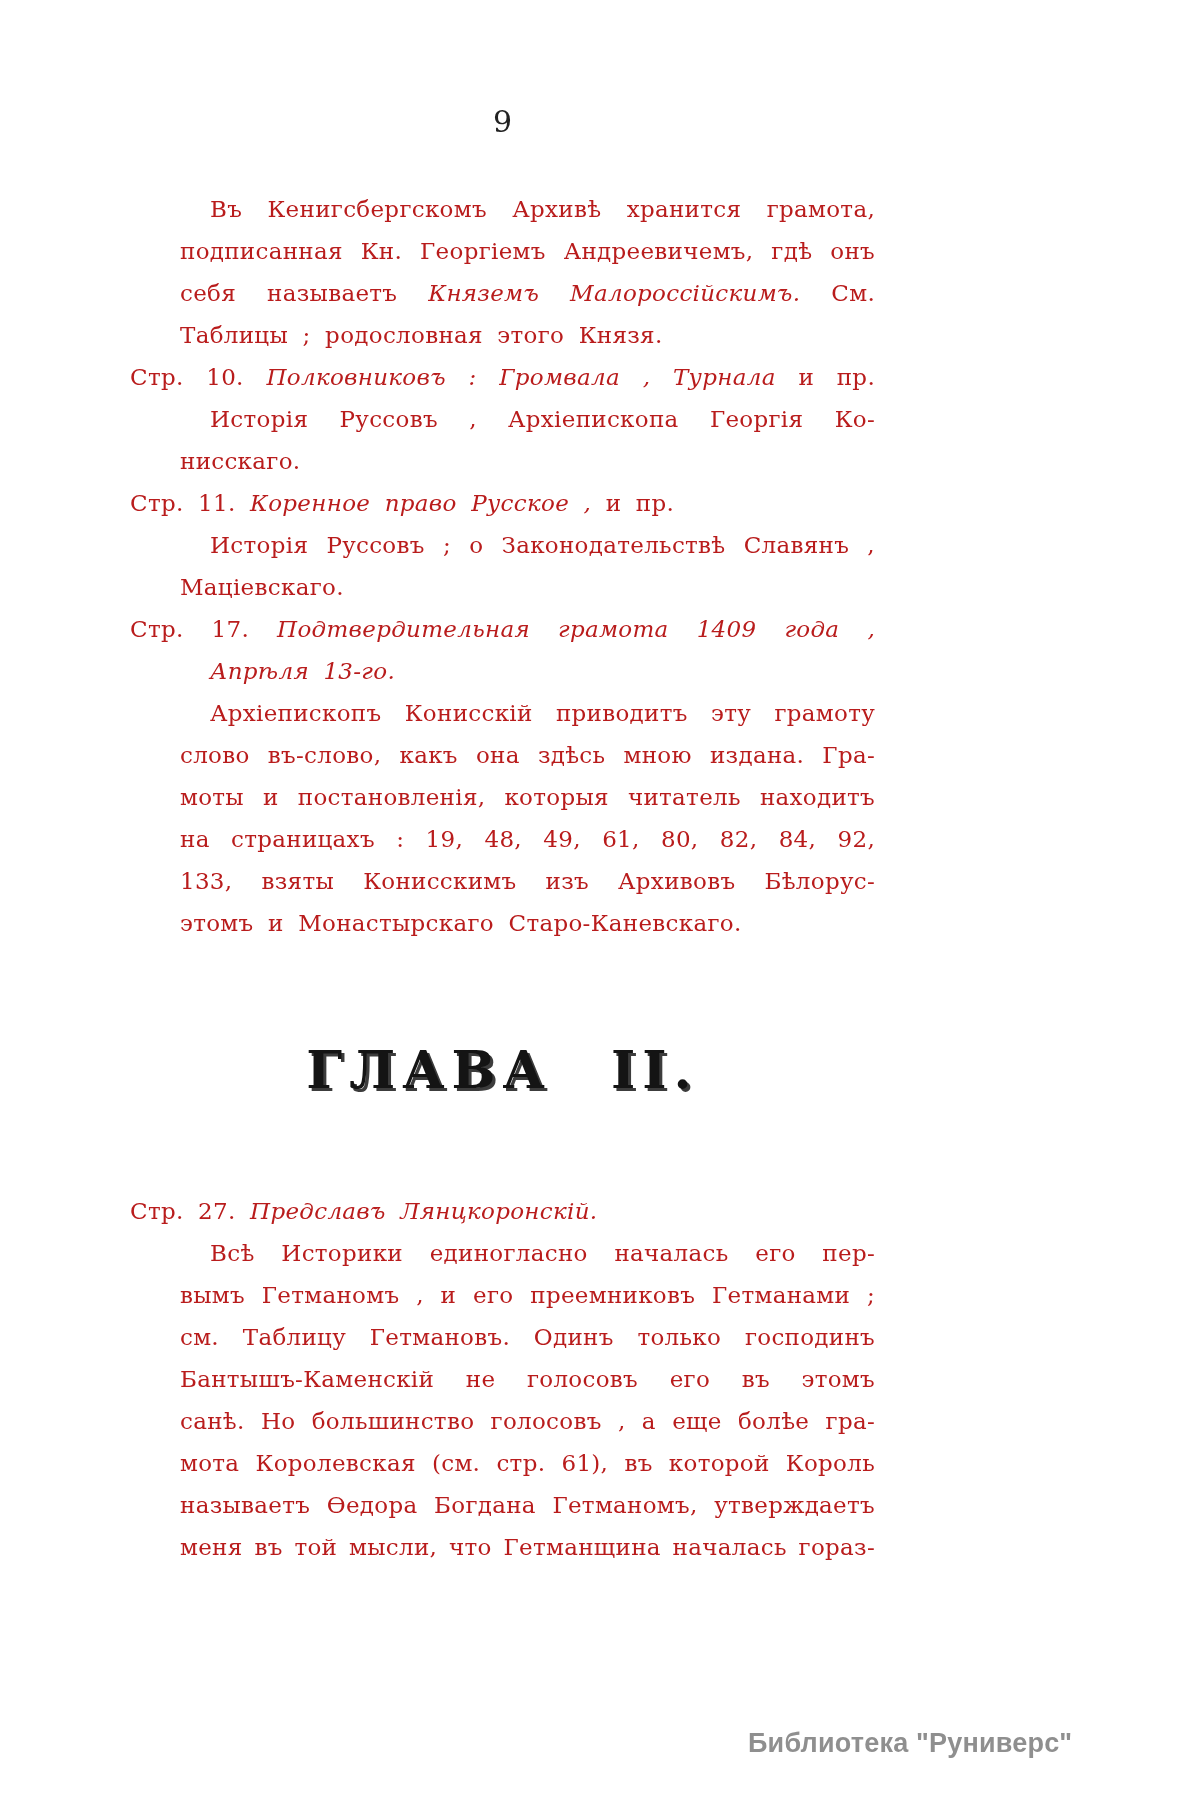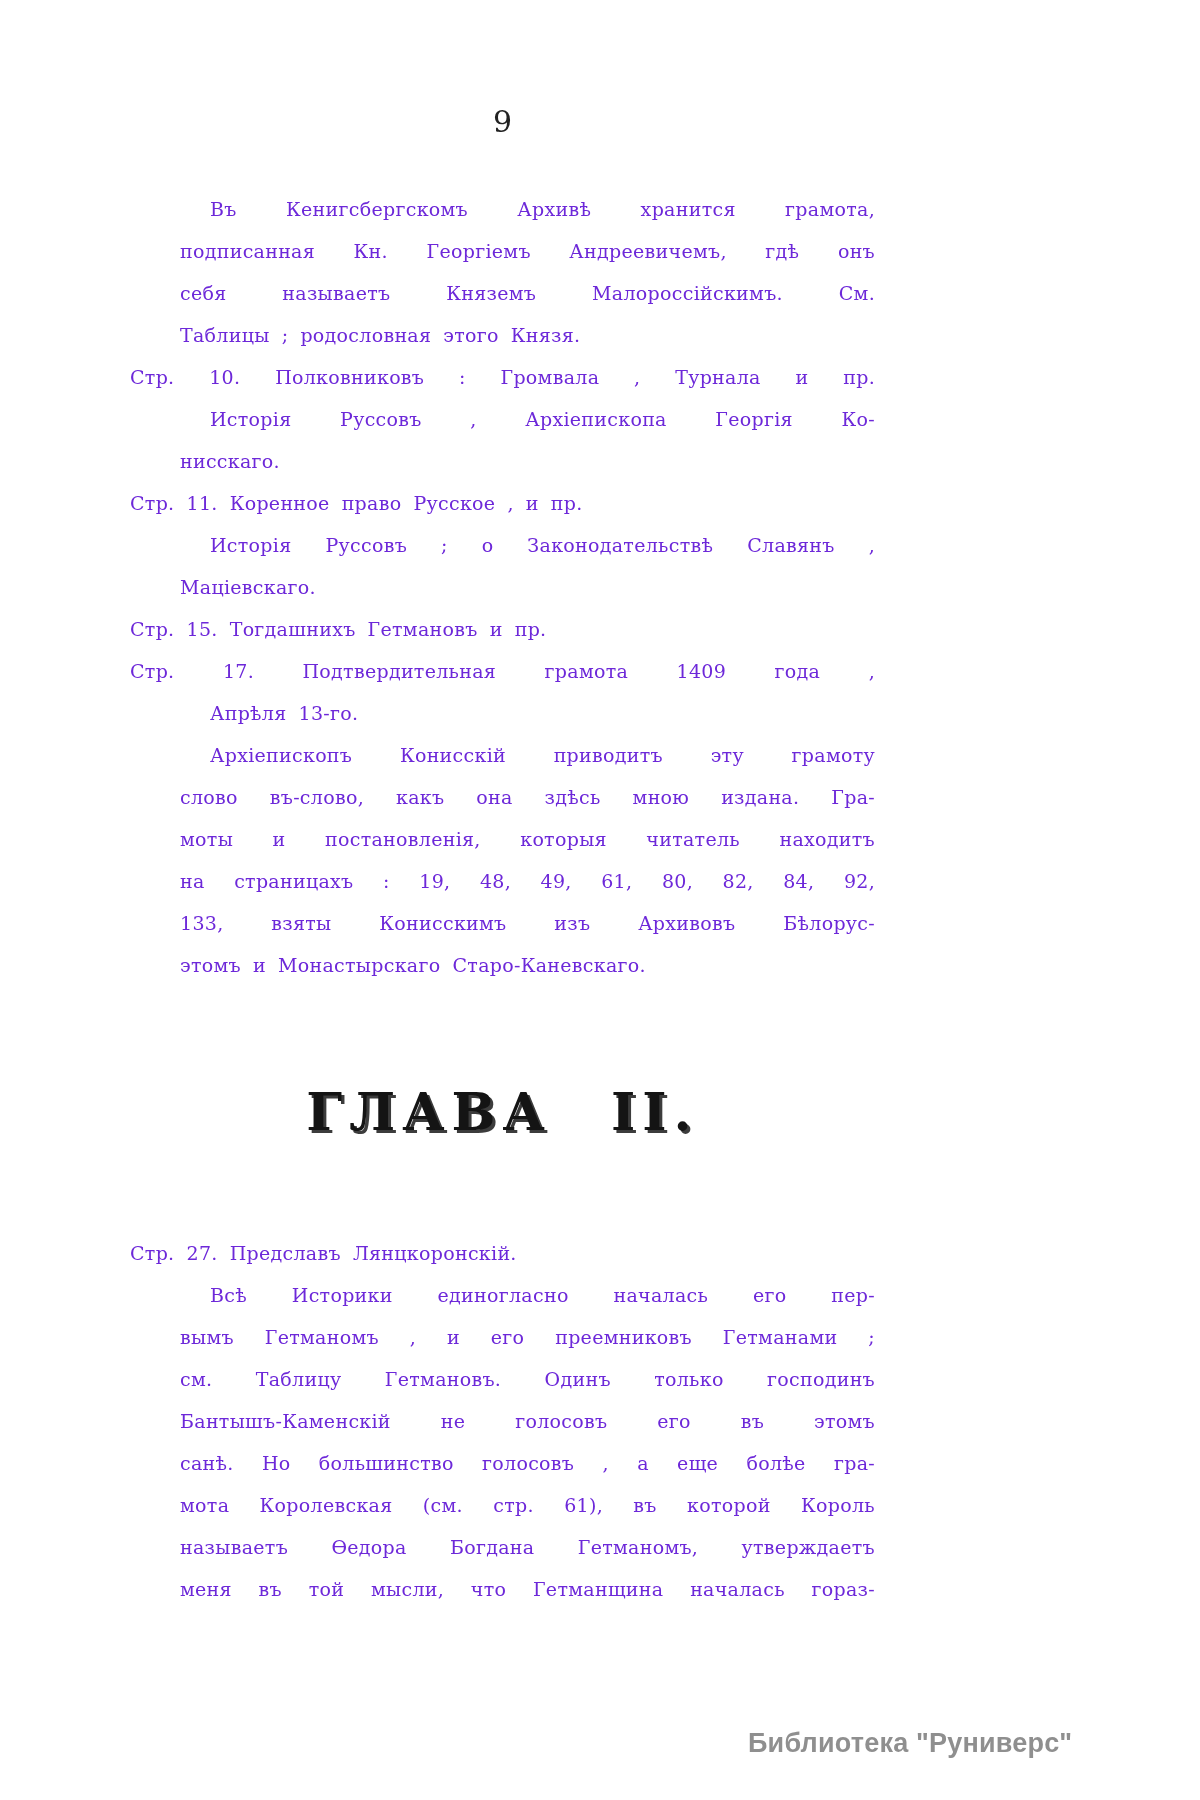--- a/index.html
+++ b/index.html
@@ -22,38 +22,38 @@
     line-height: 44px;
     color: #222;
   }
   .textblock {
     position: absolute;
     top: 188px;
     left: 130px;
     width: 745px;
   }
   .line {
-    font-size: 19px;
+    font-size: 23px;
     line-height: 42px;
     height: 42px;
     letter-spacing: 0.3px;
     word-spacing: 0.3em;
     white-space: nowrap;
-    color: #6d28d9;
+    color: #b91c1c;
   }
   .just {
     white-space: normal;
     word-spacing: normal;
     text-align: justify;
     text-align-last: justify;
   }
   .label { padding-left: 0; }
   .first { padding-left: 80px; }
   .cont  { padding-left: 50px; }
-  .it, span.it { }
+  .it, span.it { font-style: italic; }
   .chapter {
     margin: 88px 0 82px 0;
     text-align: center;
     font-size: 52px;
     line-height: 76px;
     font-weight: bold;
     letter-spacing: 7px;
     word-spacing: 34px;
     color: #141414;
     text-shadow: 3px 3px 0 #3c3c3c;
@@ -85,21 +85,20 @@
     <div class="line cont"><span>Таблицы ; родословная этого Князя.</span></div>
 
     <div class="line label just"><span>Стр. 10. </span><span class="it">Полковниковъ : Громвала , Турнала</span><span> и пр.</span></div>
     <div class="line first just"><span>Исторія Руссовъ , Архіепископа Георгія Ко-</span></div>
     <div class="line cont"><span>нисскаго.</span></div>
 
     <div class="line label"><span>Стр. 11. </span><span class="it">Коренное право Русское ,</span><span> и пр.</span></div>
     <div class="line first just"><span>Исторія Руссовъ ; о Законодательствѣ Славянъ ,</span></div>
     <div class="line cont"><span>Маціевскаго.</span></div>
 
-    <div class="line label"><span>Стр. 15. </span><span class="it">Тогдашнихъ Гетмановъ</span><span> и пр.</span></div>
 
     <div class="line label just"><span>Стр. 17. </span><span class="it">Подтвердительная грамота 1409 года ,</span></div>
     <div class="line first it"><span>Апрѣля 13-го.</span></div>
 
     <div class="line first just"><span>Архіепископъ Конисскій приводитъ эту грамоту</span></div>
     <div class="line cont just"><span>слово въ-слово, какъ она здѣсь мною издана. Гра-</span></div>
     <div class="line cont just"><span>моты и постановленія, которыя читатель находитъ</span></div>
     <div class="line cont just"><span>на страницахъ : 19, 48, 49, 61, 80, 82, 84, 92,</span></div>
     <div class="line cont just"><span>133, взяты Конисскимъ изъ Архивовъ Бѣлорус-</span></div>
     <div class="line cont"><span>этомъ и Монастырскаго Старо-Каневскаго.</span></div>

